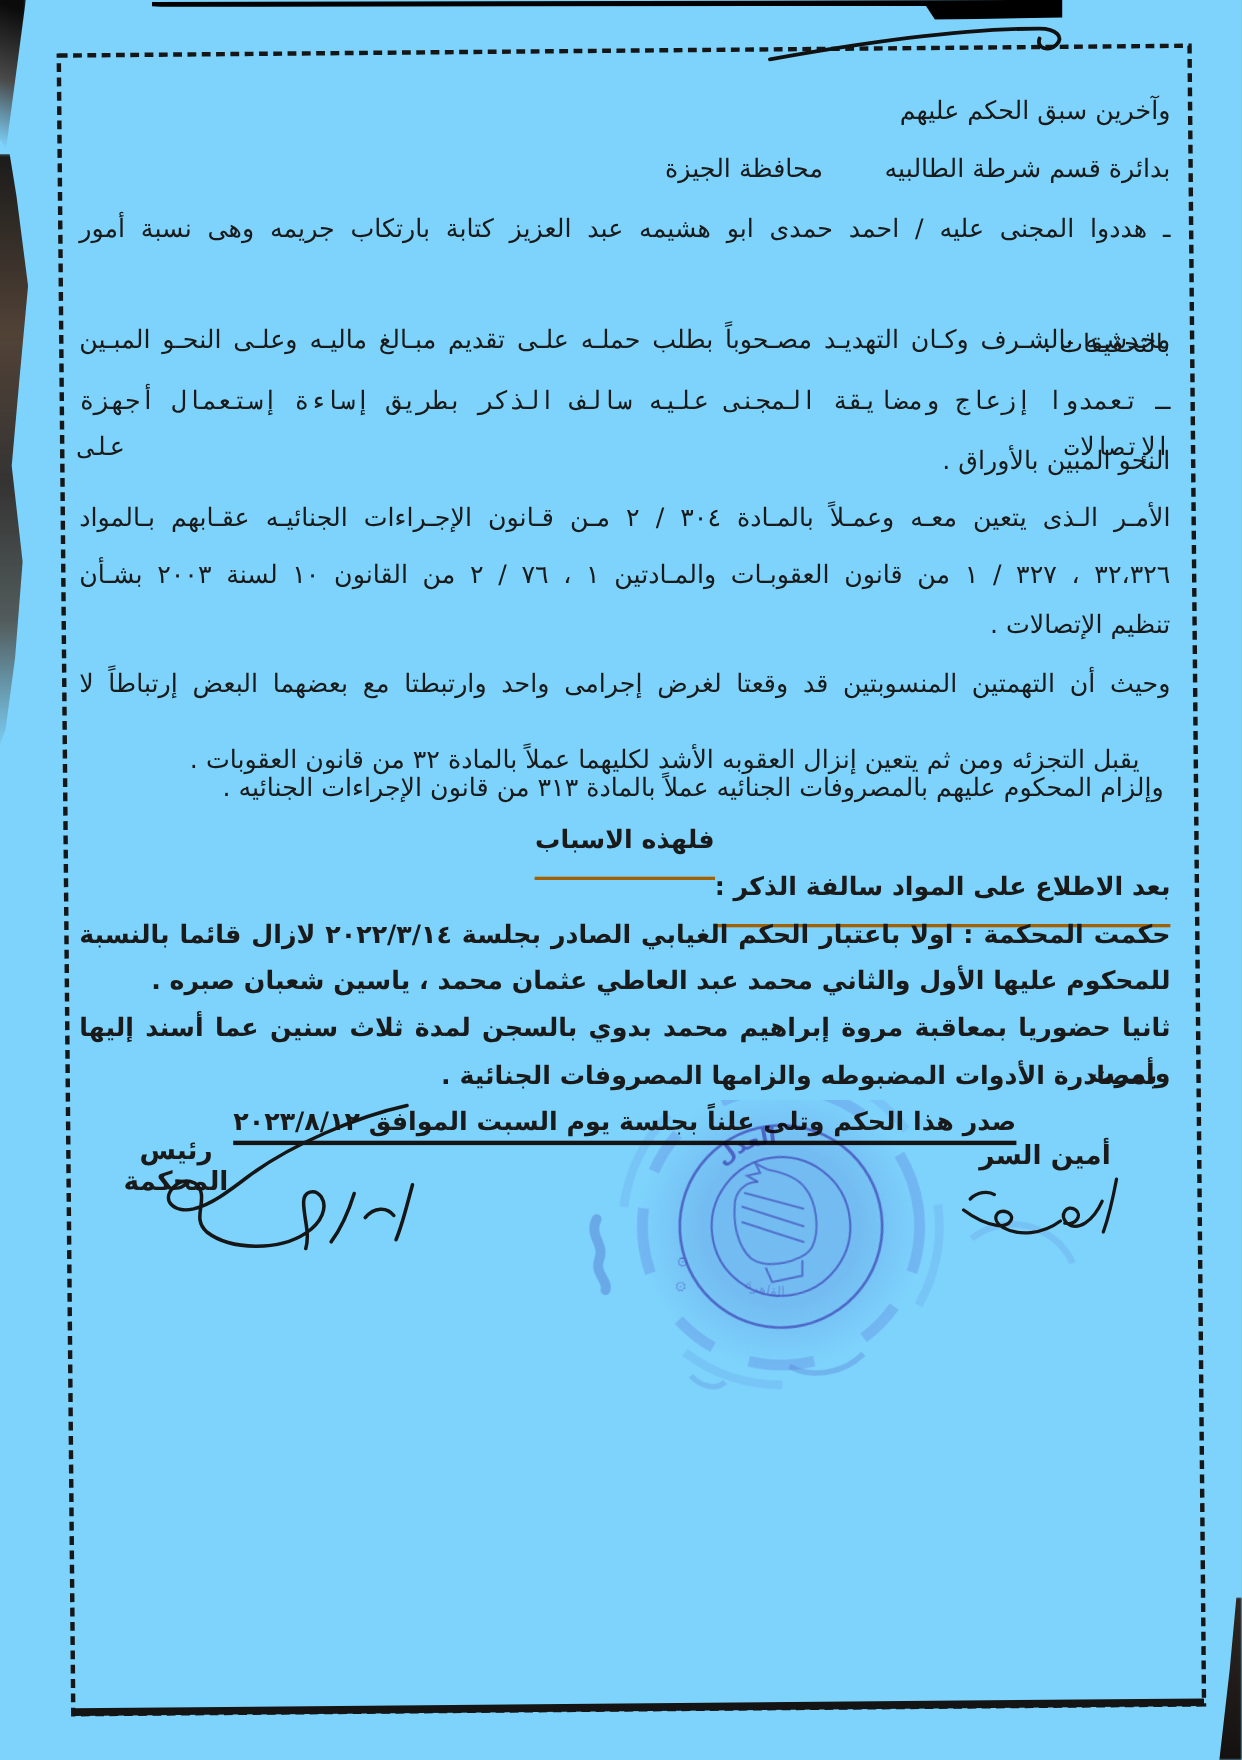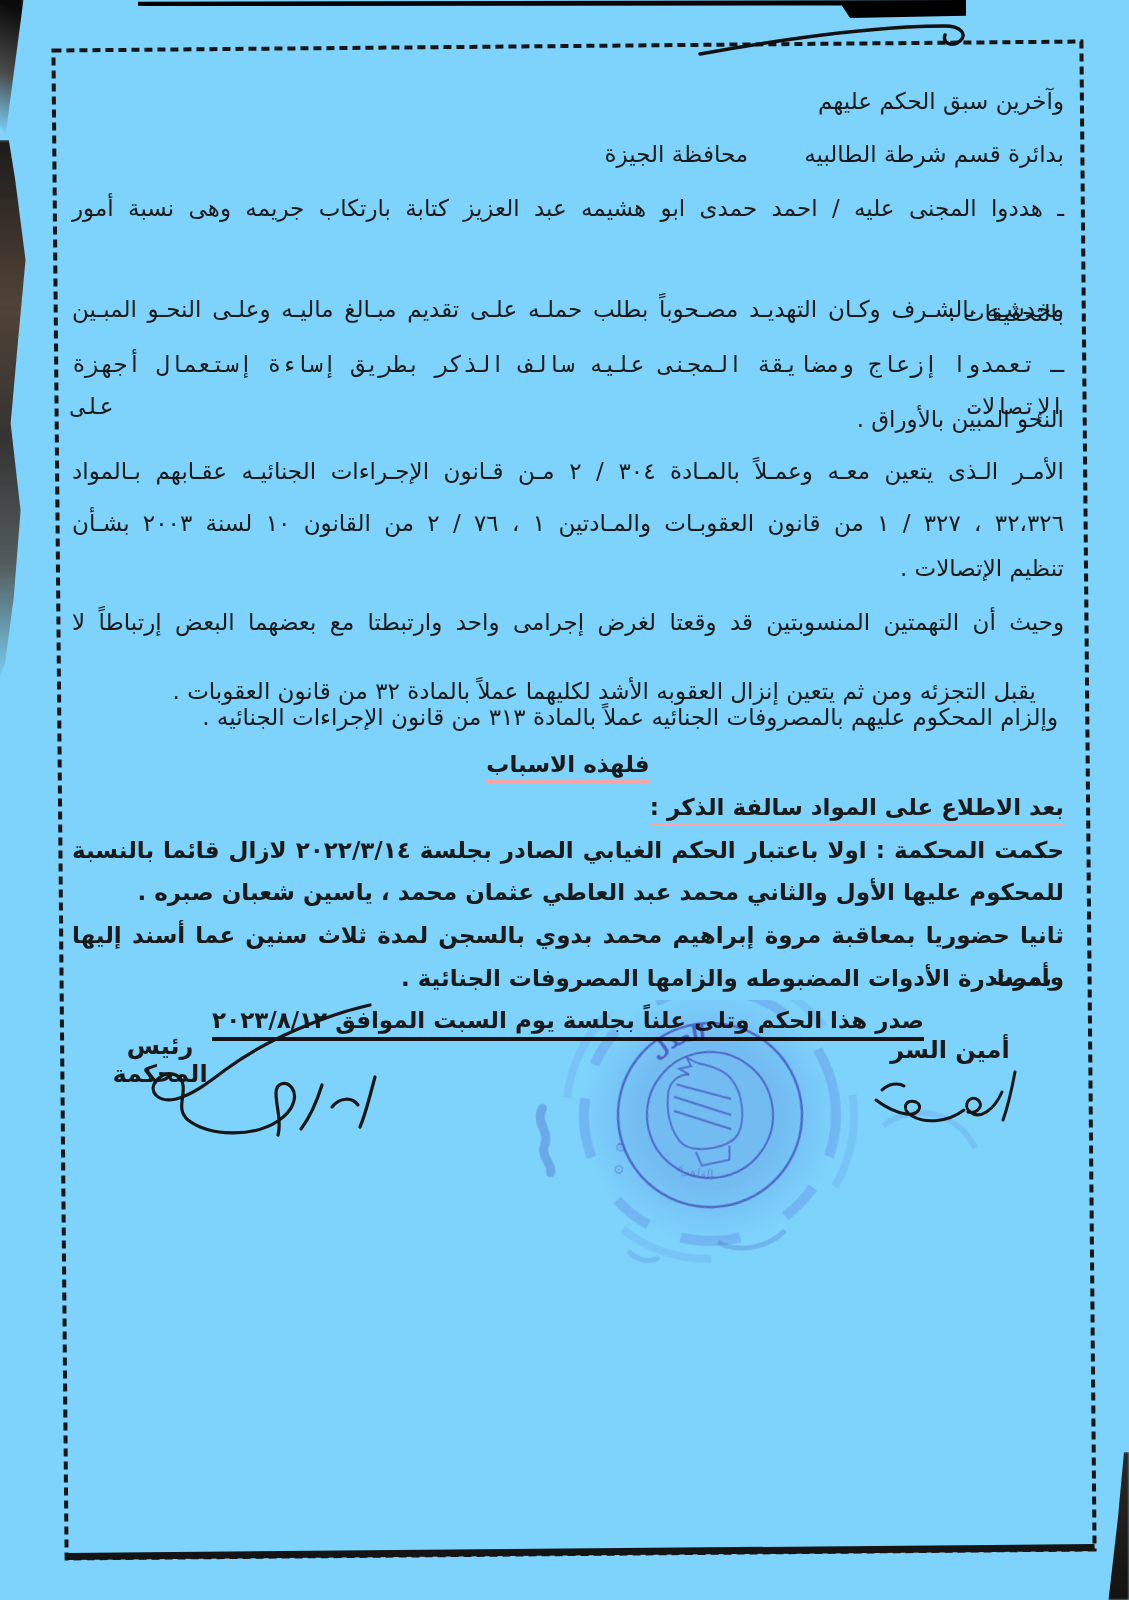--- a/index.html
+++ b/index.html
@@ -26,21 +26,21 @@
   
   #frame-svg{position:absolute; left:0; top:0; z-index:1;}
   
   #textblock{position:absolute; left:72px; top:0; width:992px; z-index:3;}
   .ln{position:absolute; width:100%; direction:rtl; font-size:23px; line-height:42px;
       height:42px; white-space:nowrap;}
   .just{text-align:justify; text-align-last:justify; white-space:normal;}
   .right{text-align:right;}
   .center{text-align:center;}
   .b{font-weight:bold;}
-  .u-span{border-bottom:3px solid #fca5a5; padding-bottom:3px;}
+  .u-span{border-bottom:3px solid #a16207; padding-bottom:20px;}
   .u-thick{border-bottom:4px solid #141414; padding-bottom:4px;}
   .flexline{display:flex; gap:56px; justify-content:flex-start; padding-right:6px;}
   .sig-label{position:absolute; direction:rtl; font-size:24px; font-weight:bold; z-index:4;}
   
   .overlay{position:absolute; pointer-events:none;}
   #stamp-svg{mix-blend-mode:multiply; z-index:5;}
   .sig-svg{z-index:6;}
 </style>
 </head>
 <body>

